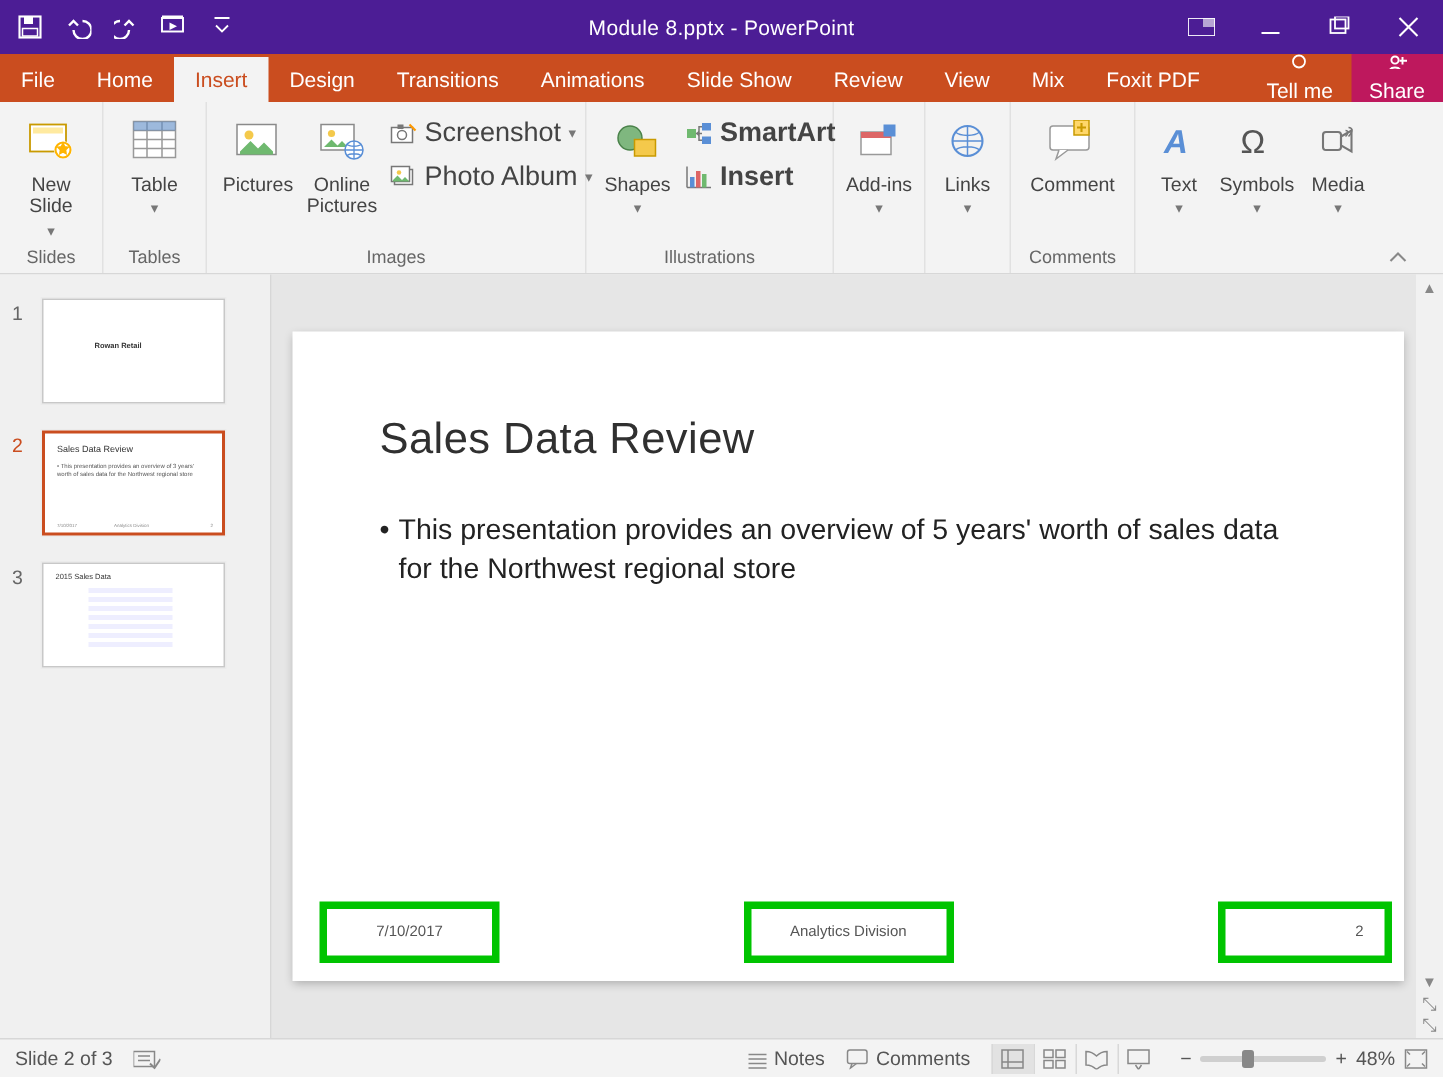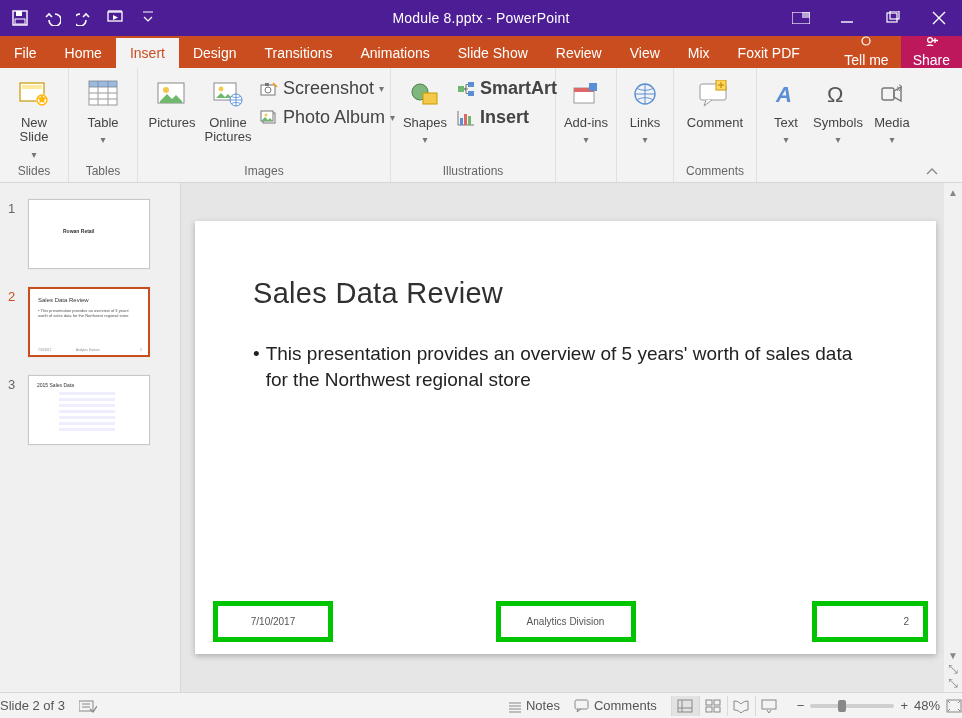--- a/index.html
+++ b/index.html
@@ -54,21 +54,21 @@
   .slide .body .bullet::before { content: "•"; }
   .footer-box { position: absolute; border: 5px solid #00c400; padding: 10px 14px; font-size: 10px; color: #555; background: #fff; min-width: 100px; text-align: center; }
   .footer-date  { left: 18px;  bottom: 12px; width: 120px; }
   .footer-ctr   { left: 50%; transform: translateX(-50%); bottom: 12px; width: 140px; }
   .footer-num   { right: 8px; bottom: 12px; width: 116px; text-align: right; }
 
   .vscroll { position: absolute; top: 0; right: 0; bottom: 0; width: 18px; background: #f1f1f1; display: flex; flex-direction: column; align-items: center; justify-content: space-between; padding: 2px 0; }
   .vscroll .arrow { width: 14px; height: 14px; display: flex; align-items: center; justify-content: center; color: #888; font-size: 10px; }
 
   
-  .status { height: 26px; background: #f3f3f3; border-top: 1px solid #d7d7d7; display: flex; align-items: center; font-size: 13px; color: #555; padding: 0 0; gap: 14px; }
+  .status { height: 26px; background: #f3f3f3; border-top: 1px solid #d7d7d7; display: flex; align-items: center; font-size: 13px; color: #555; padding: 0 10px; gap: 14px; }
   .status .spacer { flex: 1; }
   .status .btn { display: flex; align-items: center; gap: 4px; }
   .status .viewbtns { display: flex; gap: 0; }
   .status .viewbtns .vb { width: 28px; height: 20px; border-left: 1px solid #d8d8d8; display: flex; align-items: center; justify-content: center; }
   .status .viewbtns .vb.active { background: #e2e2e2; }
   .status .zoom { display: flex; align-items: center; gap: 6px; }
   .status .slider { width: 84px; height: 4px; background: #cfcfcf; position: relative; border-radius: 2px; }
   .status .slider .knob { position: absolute; left: 28px; top: -4px; width: 8px; height: 12px; background: #888; border-radius: 2px; }
 
   svg { display: block; }

